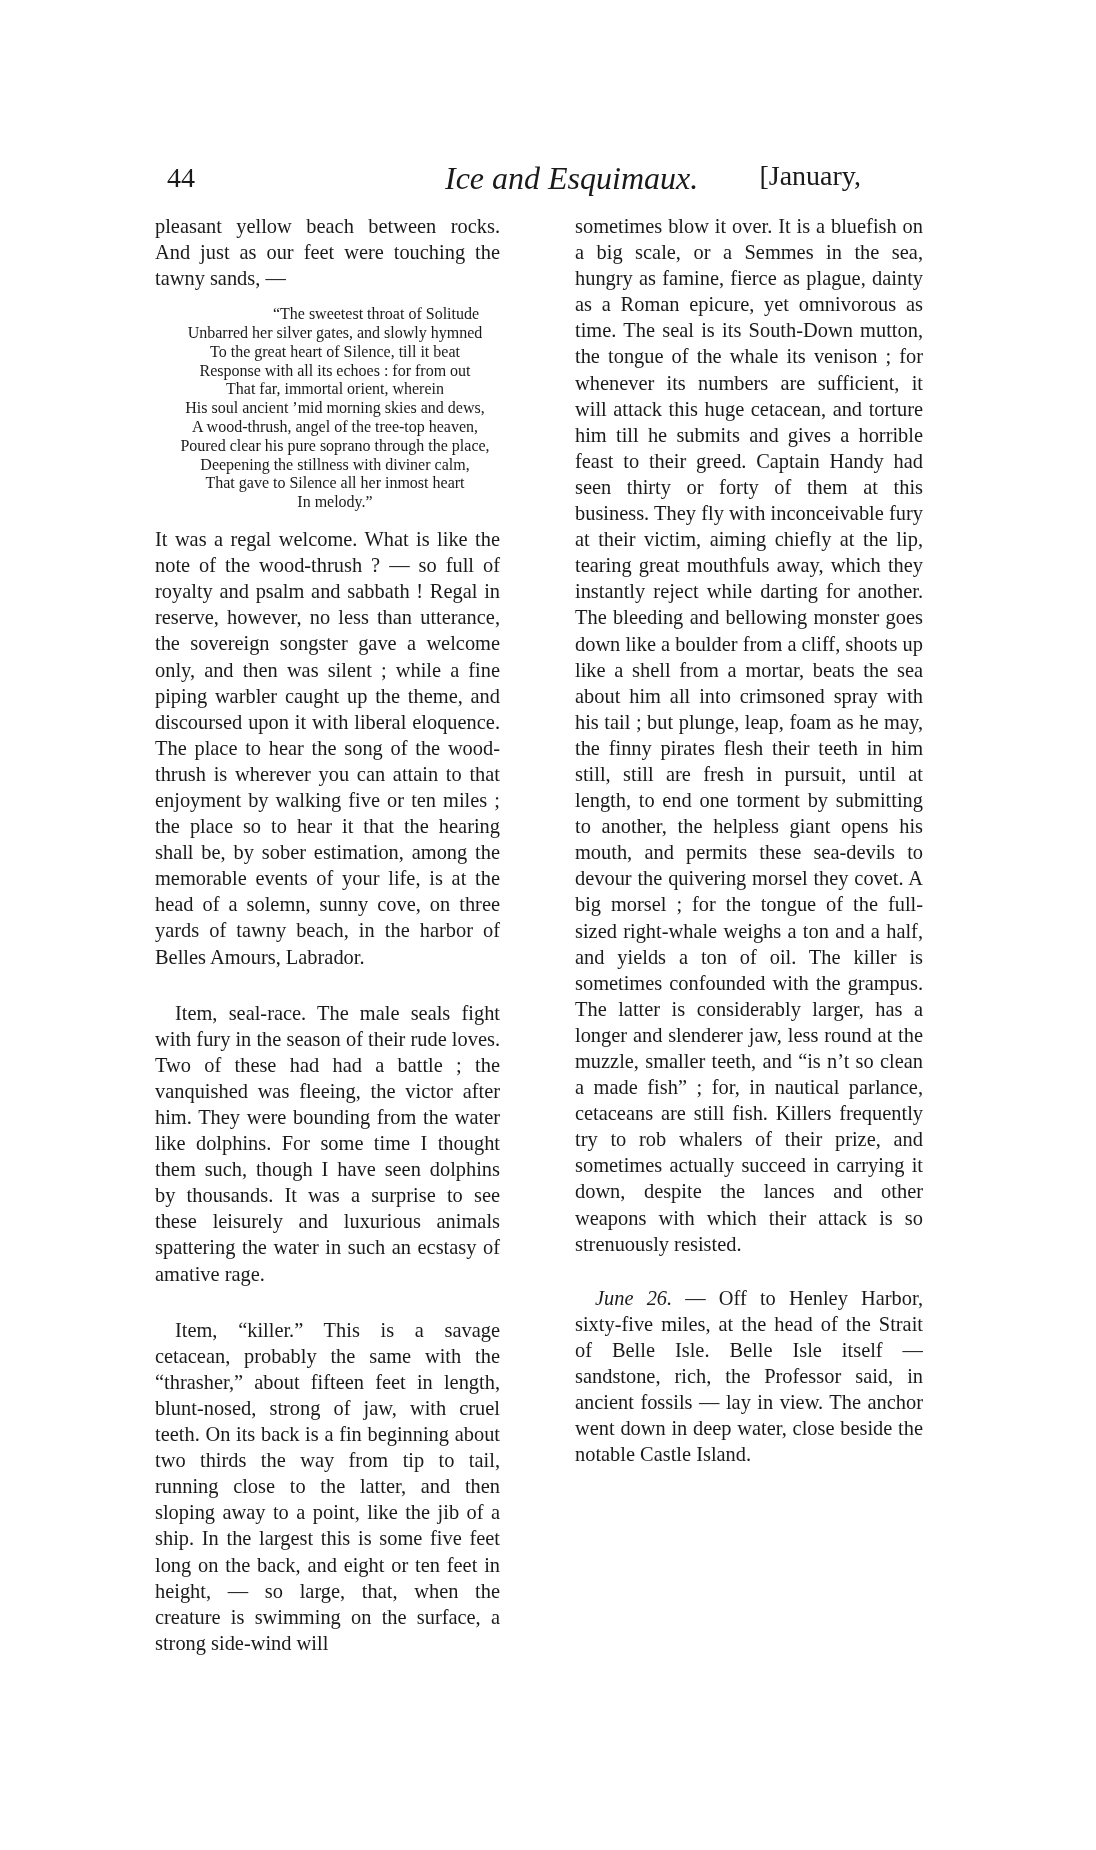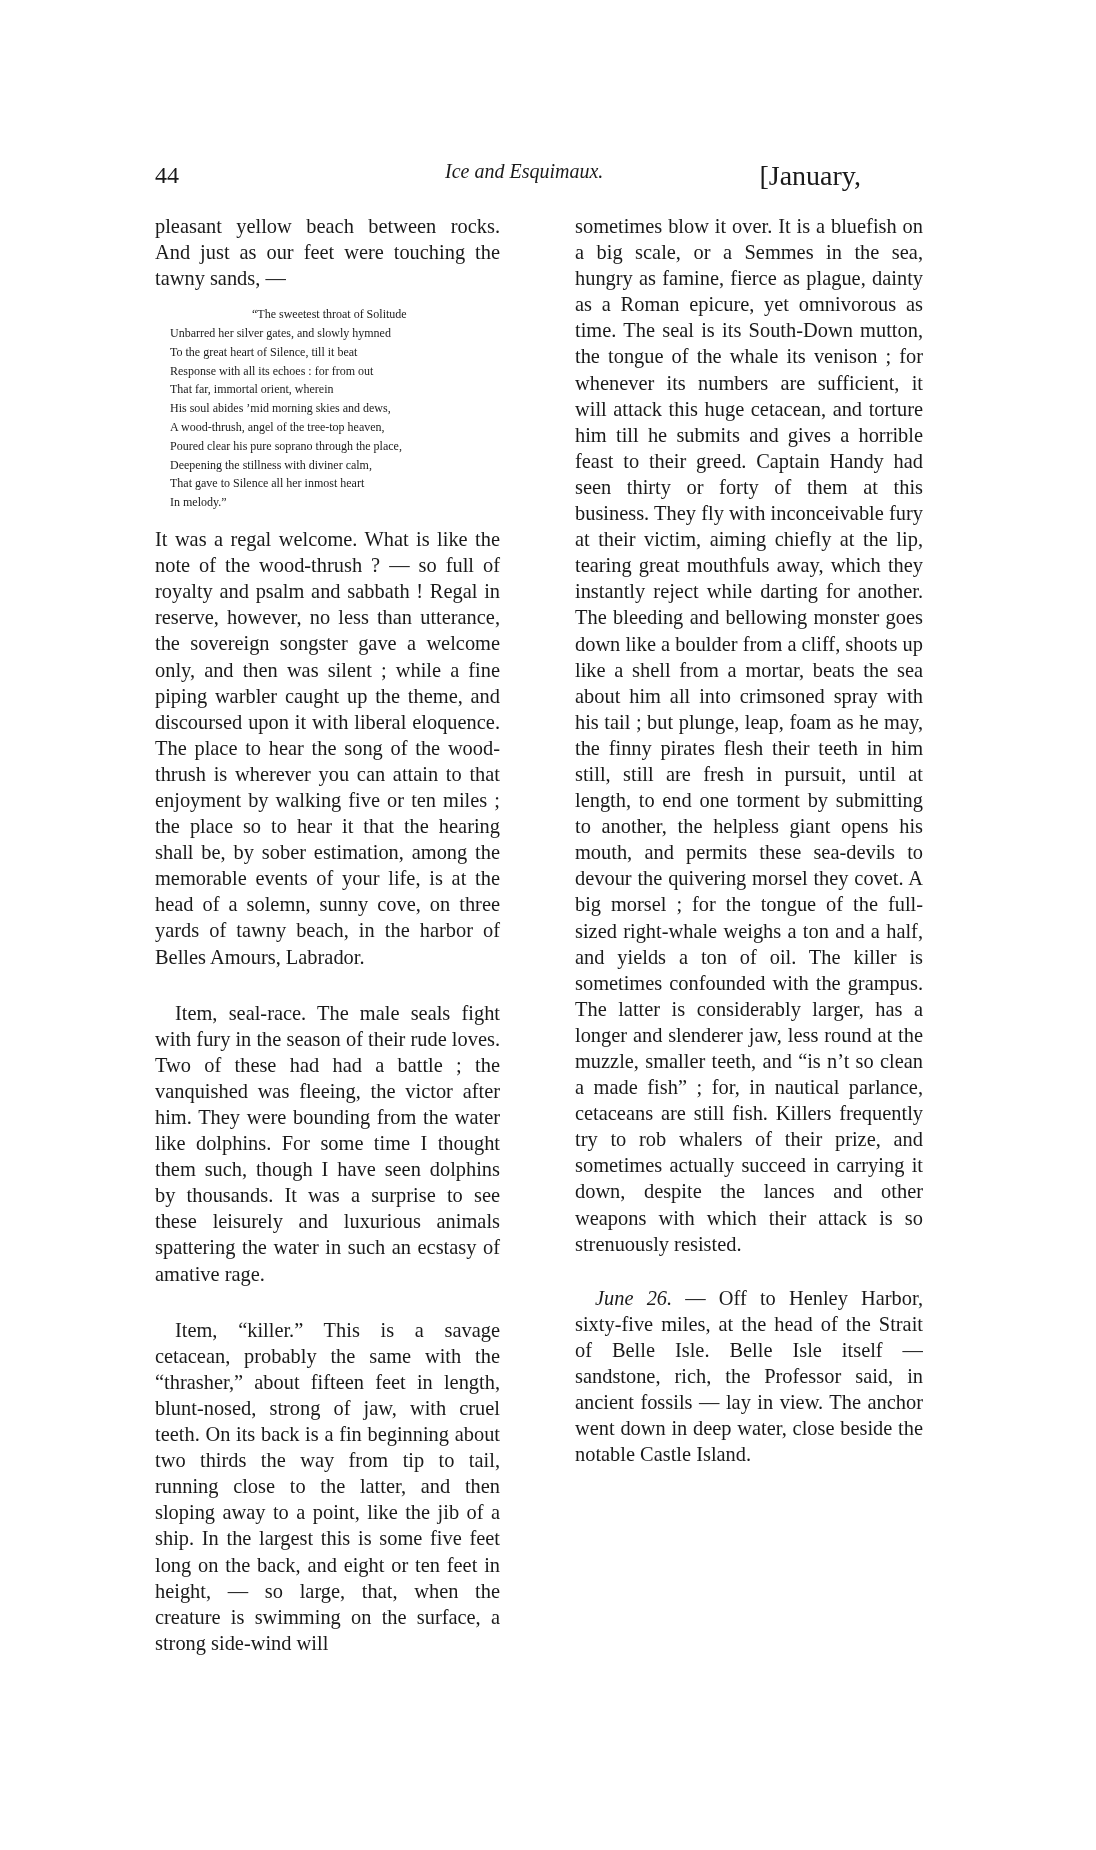--- a/index.html
+++ b/index.html
@@ -4,34 +4,34 @@
 <style>
   html, body { margin: 0; padding: 0; background: #ffffff; }
   body {
     width: 1096px; height: 1850px; position: relative; overflow: hidden;
     font-family: "Liberation Serif", "DejaVu Serif", serif;
     color: #1a1a1a;
   }
   .header {
     position: absolute; top: 160px; left: 155px; width: 700px; height: 40px;
   }
-  .page-num { position: absolute; left: 0; top: 2px; font-size: 24px; }
-  .running-title { position: absolute; left: 290px; top: 0; font-size: 20px; font-style: italic; }
+  .page-num { position: absolute; left: 12px; top: 2px; font-size: 28px; }
+  .running-title { position: absolute; left: 290px; top: 0; font-size: 32px; font-style: italic; }
   .month { position: absolute; right: -6px; top: 0; font-size: 28px; }
   .col {
     position: absolute; top: 213px; width: 345px;
     font-size: 20.4px; line-height: 26.1px; text-align: justify;
   }
   .col.left { left: 155px; }
   .col.right { left: 575px; width: 348px; }
   .col p { margin: 0; }
   .col p.indent { text-indent: 20px; margin-top: 30px; }
   .col p.noindent { text-indent: 0; }
   .poem {
-    margin: 14px 0 14px 15px; font-size: 12px; line-height: 18.8px; text-align: left;
+    margin: 14px 0 14px 15px; font-size: 16px; line-height: 18.8px; text-align: center;
   }
   .poem .line { display: block; white-space: nowrap; }
   .poem .line.first { padding-left: 82px; }
   .col p.gap { margin-top: 28px; }
   .it { font-style: italic; }
 </style>
 </head>
 <body>
 
 <div class="header">
@@ -41,21 +41,21 @@
 </div>
 
 <div class="col left">
   <p class="noindent">pleasant yellow beach between rocks. And just as our feet were touching the tawny sands, —</p>
   <div class="poem">
     <span class="line first">“The sweetest throat of Solitude</span>
     <span class="line">Unbarred her silver gates, and slowly hymned</span>
     <span class="line">To the great heart of Silence, till it beat</span>
     <span class="line">Response with all its echoes : for from out</span>
     <span class="line">That far, immortal orient, wherein</span>
-    <span class="line">His soul abides ’mid morning skies and dews,</span>
+    <span class="line">His soul ancient ’mid morning skies and dews,</span>
     <span class="line">A wood-thrush, angel of the tree-top heaven,</span>
     <span class="line">Poured clear his pure soprano through the place,</span>
     <span class="line">Deepening the stillness with diviner calm,</span>
     <span class="line">That gave to Silence all her inmost heart</span>
     <span class="line">In melody.”</span>
   </div>
   <p class="noindent">It was a regal welcome. What is like the note of the wood-thrush ? — so full of royalty and psalm and sabbath ! Regal in reserve, however, no less than utterance, the sovereign songster gave a welcome only, and then was silent ; while a fine piping warbler caught up the theme, and discoursed upon it with liberal eloquence. The place to hear the song of the wood-thrush is wherever you can attain to that enjoyment by walking five or ten miles ; the place so to hear it that the hearing shall be, by sober estimation, among the memorable events of your life, is at the head of a solemn, sunny cove, on three yards of tawny beach, in the harbor of Belles Amours, Labrador.</p>
   <p class="indent">Item, seal-race. The male seals fight with fury in the season of their rude loves. Two of these had had a battle ; the vanquished was fleeing, the victor after him. They were bounding from the water like dolphins. For some time I thought them such, though I have seen dolphins by thousands. It was a surprise to see these leisurely and luxurious animals spattering the water in such an ecstasy of amative rage.</p>
   <p class="indent">Item, “killer.” This is a savage cetacean, probably the same with the “thrasher,” about fifteen feet in length, blunt-nosed, strong of jaw, with cruel teeth. On its back is a fin beginning about two thirds the way from tip to tail, running close to the latter, and then sloping away to a point, like the jib of a ship. In the largest this is some five feet long on the back, and eight or ten feet in height, — so large, that, when the creature is swimming on the surface, a strong side-wind will</p>
 </div>

